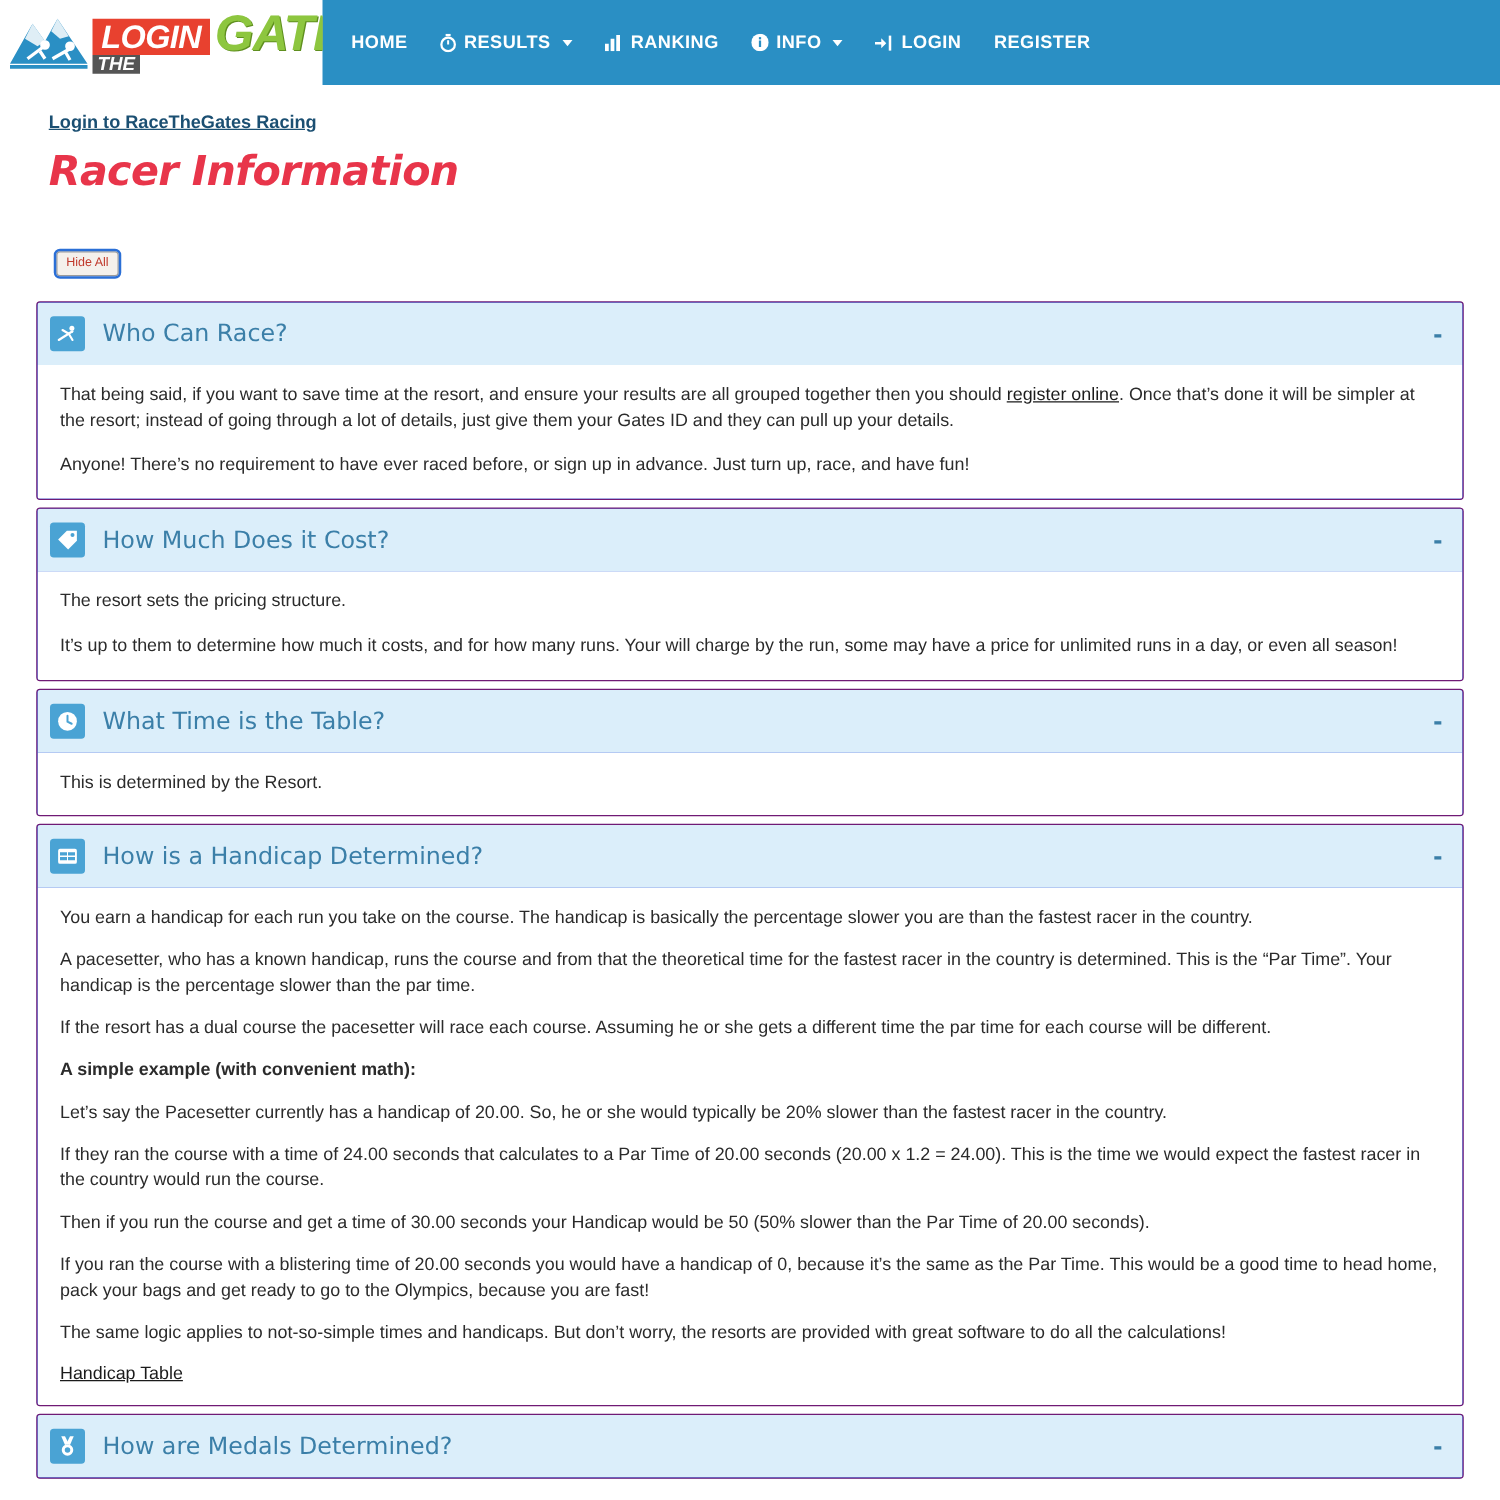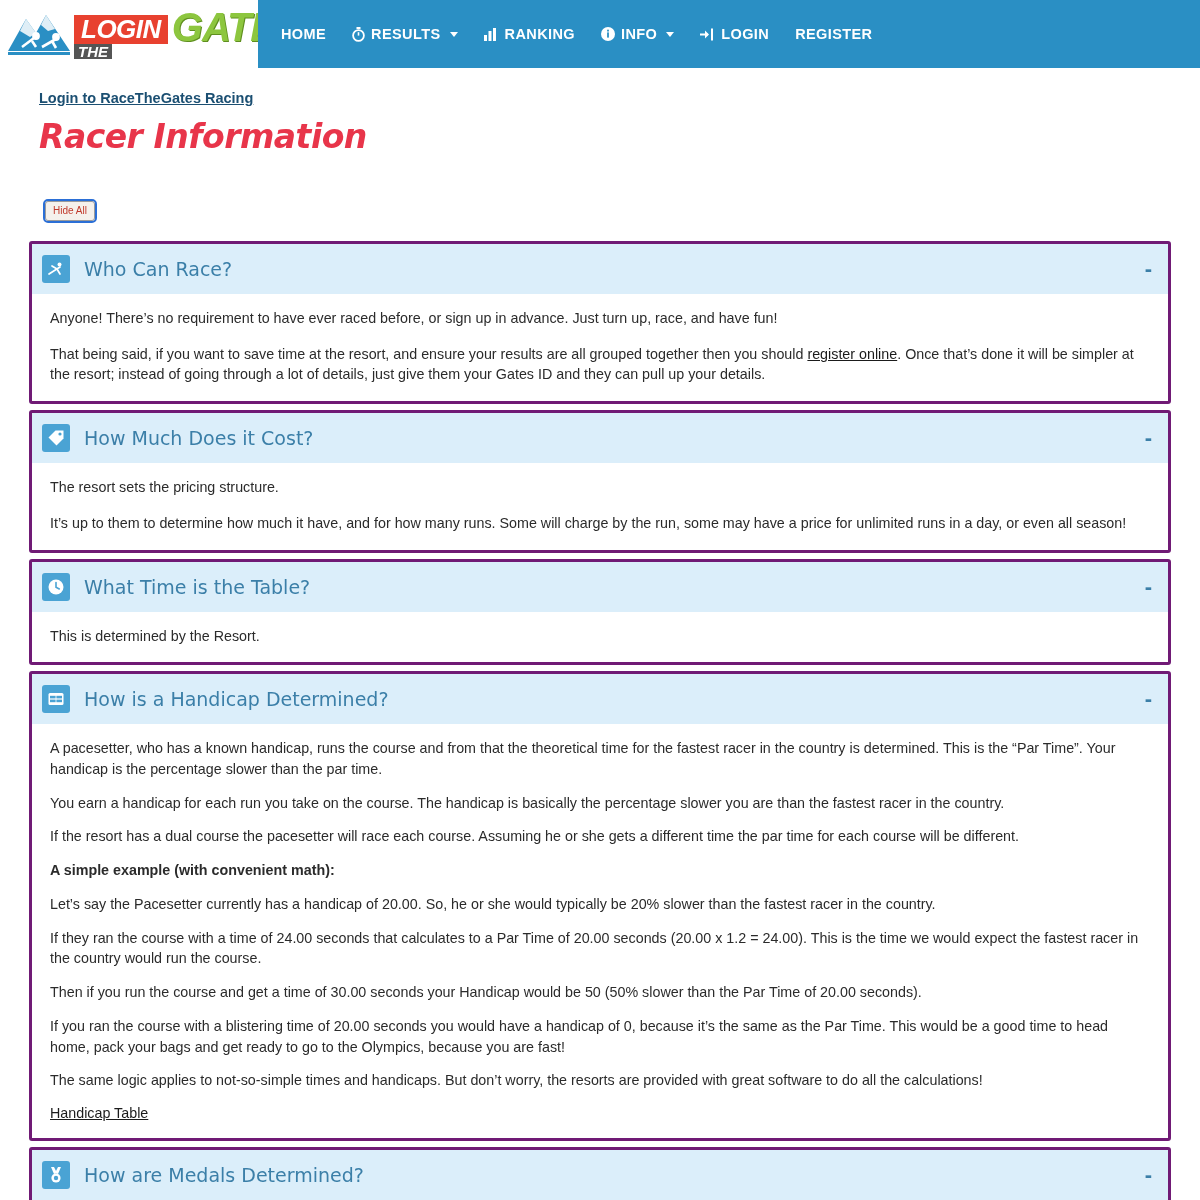--- a/index.html
+++ b/index.html
@@ -103,21 +103,21 @@
     color: #c0392b;
     font-size: 10px;
     padding: 3px 7px 4px 7px;
     cursor: pointer;
     outline: 2px solid #2b6fd6;
     outline-offset: 0px;
   }
 
   .panels { margin: 20px 6px 0 6px; }
   .panel {
-    border: 3px solid #701a75;
+    border: 1px solid #701a75;
     border-radius: 3px;
     margin-bottom: 6px;
     background: #1d4ed8;
     overflow: hidden;
   }
   .panel-head {
     background: #dbeefa;
     display: flex;
     align-items: center;
     padding: 11px 14px 11px 10px;
@@ -281,39 +281,39 @@
                   <path d="M10 9 L13 14"></path>
                   <path d="M5 6 L10 9"></path>
                 </g>
                 <circle cx="12.5" cy="4.5" r="2" fill="#fff"></circle>
               </svg>
           </span>
           <span class="panel-title">Who Can Race?</span>
           <span class="panel-toggle">-</span>
         </div>
         <div class="panel-body">
+          <p><span>That being said, if you want to save time at the resort, and ensure your results are all grouped together then you should </span><a class="inline-link">register online</a><span>. Once that’s done it will be simpler at the resort; instead of going through a lot of details, just give them your Gates ID and they can pull up your details.</span></p>
           <p>Anyone! There’s no requirement to have ever raced before, or sign up in advance. Just turn up, race, and have fun!</p>
-          <p><span>That being said, if you want to save time at the resort, and ensure your results are all grouped together then you should </span><a class="inline-link">register online</a><span>. Once that’s done it will be simpler at the resort; instead of going through a lot of details, just give them your Gates ID and they can pull up your details.</span></p>
         </div>
       </div>
 
       <div class="panel">
         <div class="panel-head">
           <span class="panel-icon">
             <svg width="18" height="18" viewBox="0 0 18 18">
                 <path d="M1.5 8.5 L8.5 1.5 L16.5 1.5 L16.5 9.5 L9.5 16.5 Z" fill="#fff"></path>
                 <circle cx="13" cy="5" r="1.6" fill="#4aa3d4"></circle>
               </svg>
           </span>
           <span class="panel-title">How Much Does it Cost?</span>
           <span class="panel-toggle">-</span>
         </div>
         <div class="panel-body">
           <p>The resort sets the pricing structure.</p>
-          <p>It’s up to them to determine how much it have, and for how many runs. Some will charge by the run, some may have a price for unlimited runs in a day, or even all season!</p>
+          <p>It’s up to them to determine how much it costs, and for how many runs. Your will charge by the run, some may have a price for unlimited runs in a day, or even all season!</p>
         </div>
       </div>
 
       <div class="panel">
         <div class="panel-head">
           <span class="panel-icon">
             <svg width="18" height="18" viewBox="0 0 18 18">
                 <circle cx="9" cy="9" r="7.5" fill="#fff"></circle>
                 <path d="M9 4.5 L9 9.3 L12.3 11" stroke="#4aa3d4" stroke-width="1.6" fill="none" stroke-linecap="round"></path>
               </svg>
@@ -334,22 +334,22 @@
                 <rect x="3" y="5.8" width="5.6" height="2.6" fill="#4aa3d4"></rect>
                 <rect x="9.4" y="5.8" width="5.6" height="2.6" fill="#4aa3d4"></rect>
                 <rect x="3" y="9.6" width="5.6" height="2.6" fill="#4aa3d4"></rect>
                 <rect x="9.4" y="9.6" width="5.6" height="2.6" fill="#4aa3d4"></rect>
               </svg>
           </span>
           <span class="panel-title">How is a Handicap Determined?</span>
           <span class="panel-toggle">-</span>
         </div>
         <div class="panel-body tight">
+          <p>You earn a handicap for each run you take on the course. The handicap is basically the percentage slower you are than the fastest racer in the country.</p>
           <p>A pacesetter, who has a known handicap, runs the course and from that the theoretical time for the fastest racer in the country is determined. This is the “Par Time”. Your handicap is the percentage slower than the par time.</p>
-          <p>You earn a handicap for each run you take on the course. The handicap is basically the percentage slower you are than the fastest racer in the country.</p>
           <p>If the resort has a dual course the pacesetter will race each course. Assuming he or she gets a different time the par time for each course will be different.</p>
           <p class="bold">A simple example (with convenient math):</p>
           <p>Let’s say the Pacesetter currently has a handicap of 20.00. So, he or she would typically be 20% slower than the fastest racer in the country.</p>
           <p>If they ran the course with a time of 24.00 seconds that calculates to a Par Time of 20.00 seconds (20.00 x 1.2 = 24.00). This is the time we would expect the fastest racer in the country would run the course.</p>
           <p>Then if you run the course and get a time of 30.00 seconds your Handicap would be 50 (50% slower than the Par Time of 20.00 seconds).</p>
           <p>If you ran the course with a blistering time of 20.00 seconds you would have a handicap of 0, because it’s the same as the Par Time. This would be a good time to head home, pack your bags and get ready to go to the Olympics, because you are fast!</p>
           <p>The same logic applies to not-so-simple times and handicaps. But don’t worry, the resorts are provided with great software to do all the calculations!</p>
           <a class="body-link">Handicap Table</a>
         </div>
       </div>

